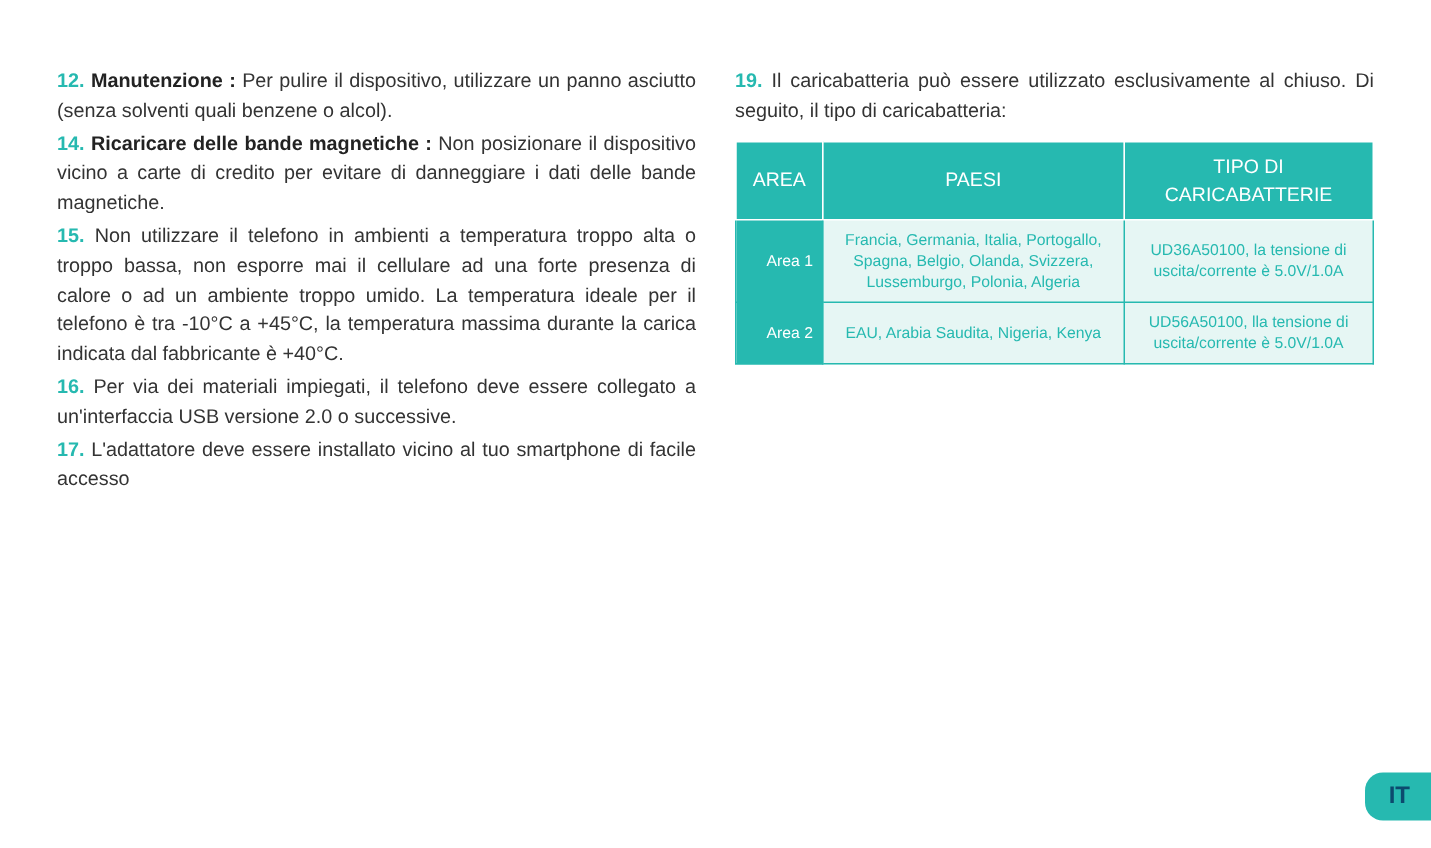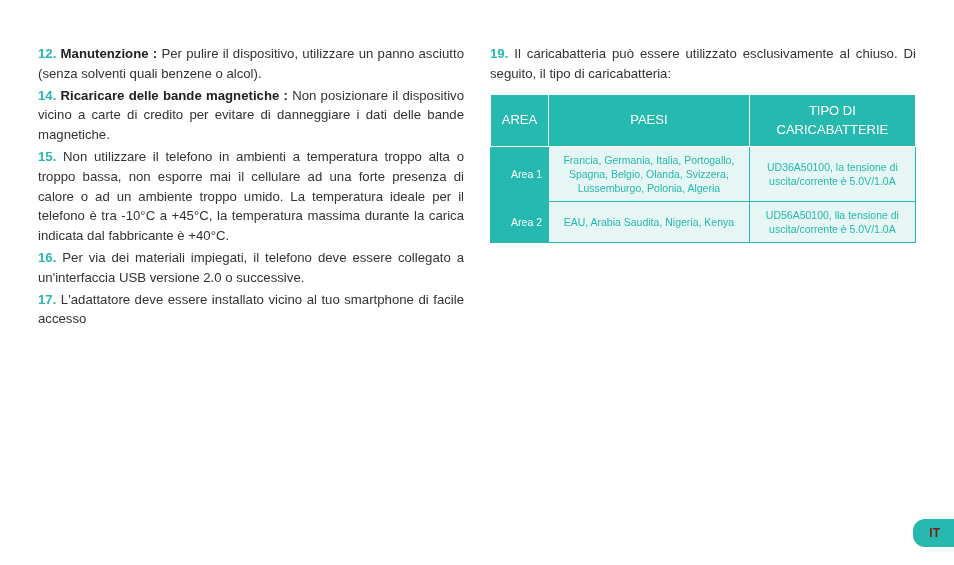--- a/index.html
+++ b/index.html
@@ -66,23 +66,23 @@
     }
     td.data-cell {
       background: #e6f6f4;
       color: #26b9b0;
     }
     .lang-tab {
       position: absolute;
       bottom: 18px;
       right: 0;
       background: #26b9b0;
-      color: #7f1d1d;
+      color: #0c4a6e;
       font-weight: bold;
-      font-size: 12px;
+      font-size: 16px;
       padding: 7px 14px 7px 16px;
       border-radius: 12px 0 0 12px;
     }
   </style>
 </head>
 <body>
 
 <div class="page">
   <div class="col">
     <p class="item"><span class="num">12.</span> <span class="bold">Manutenzione :</span><span> Per pulire il dispositivo, utilizzare un panno asciutto (senza solventi quali benzene o alcol).</span></p>

